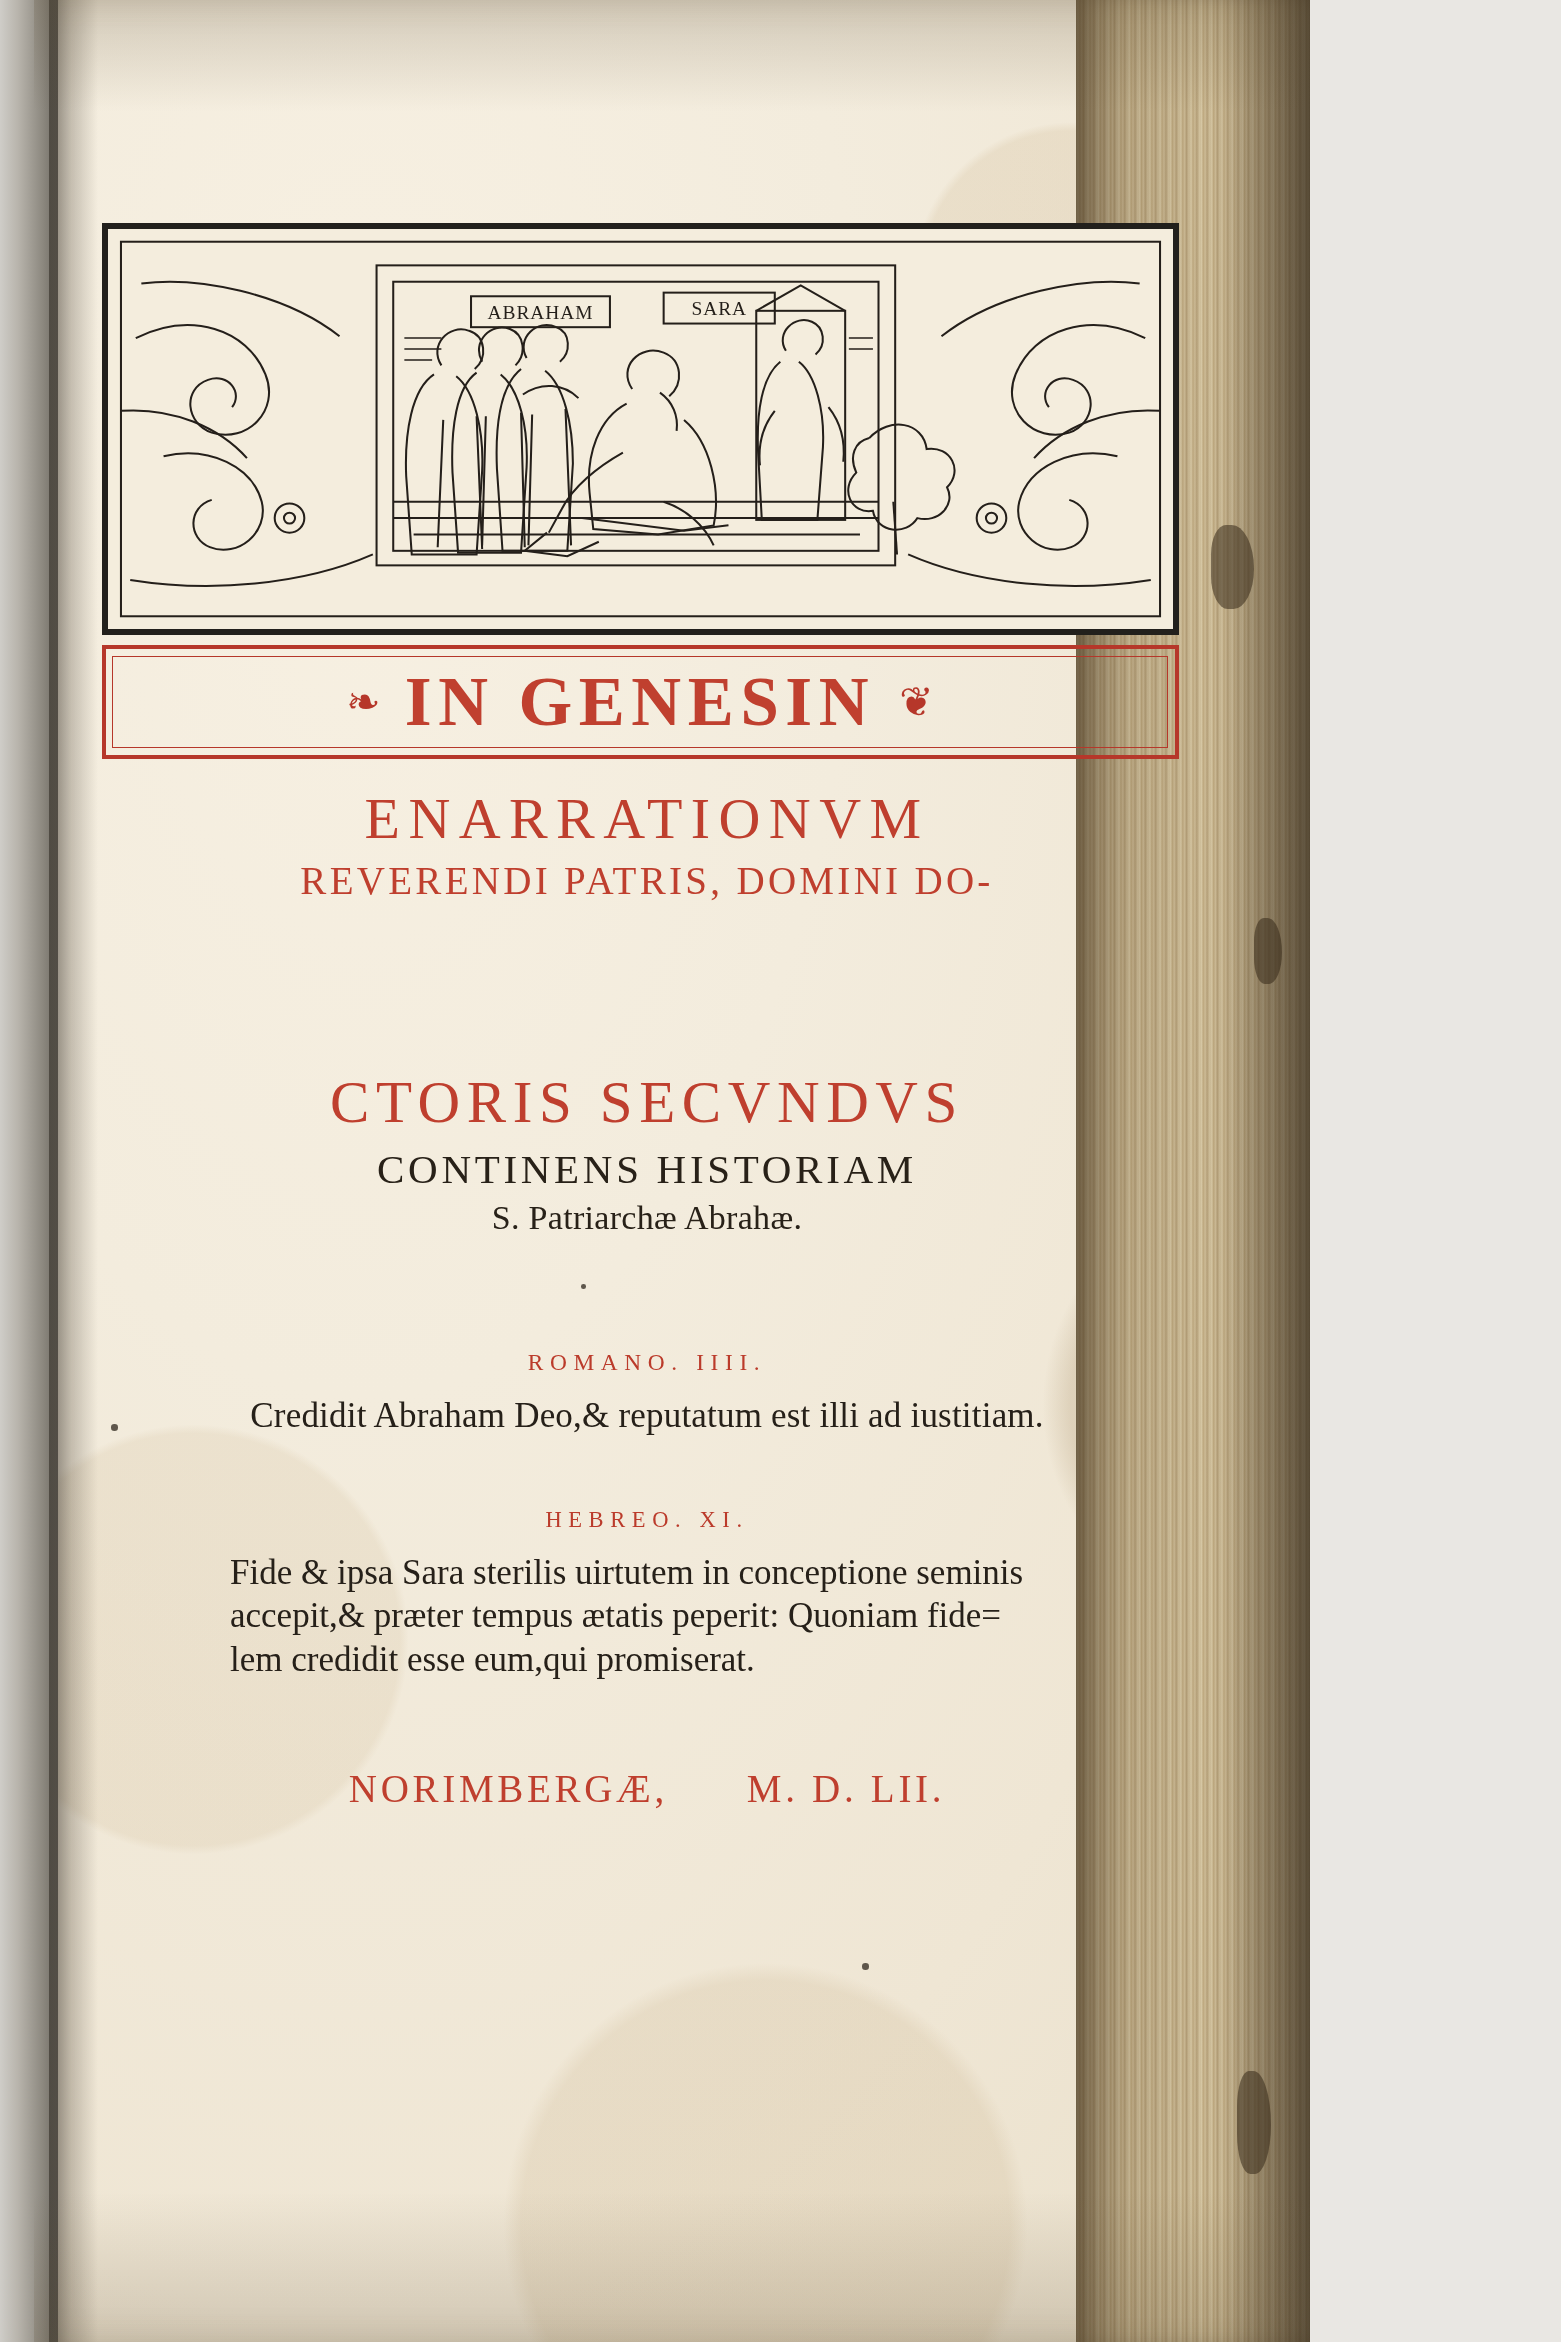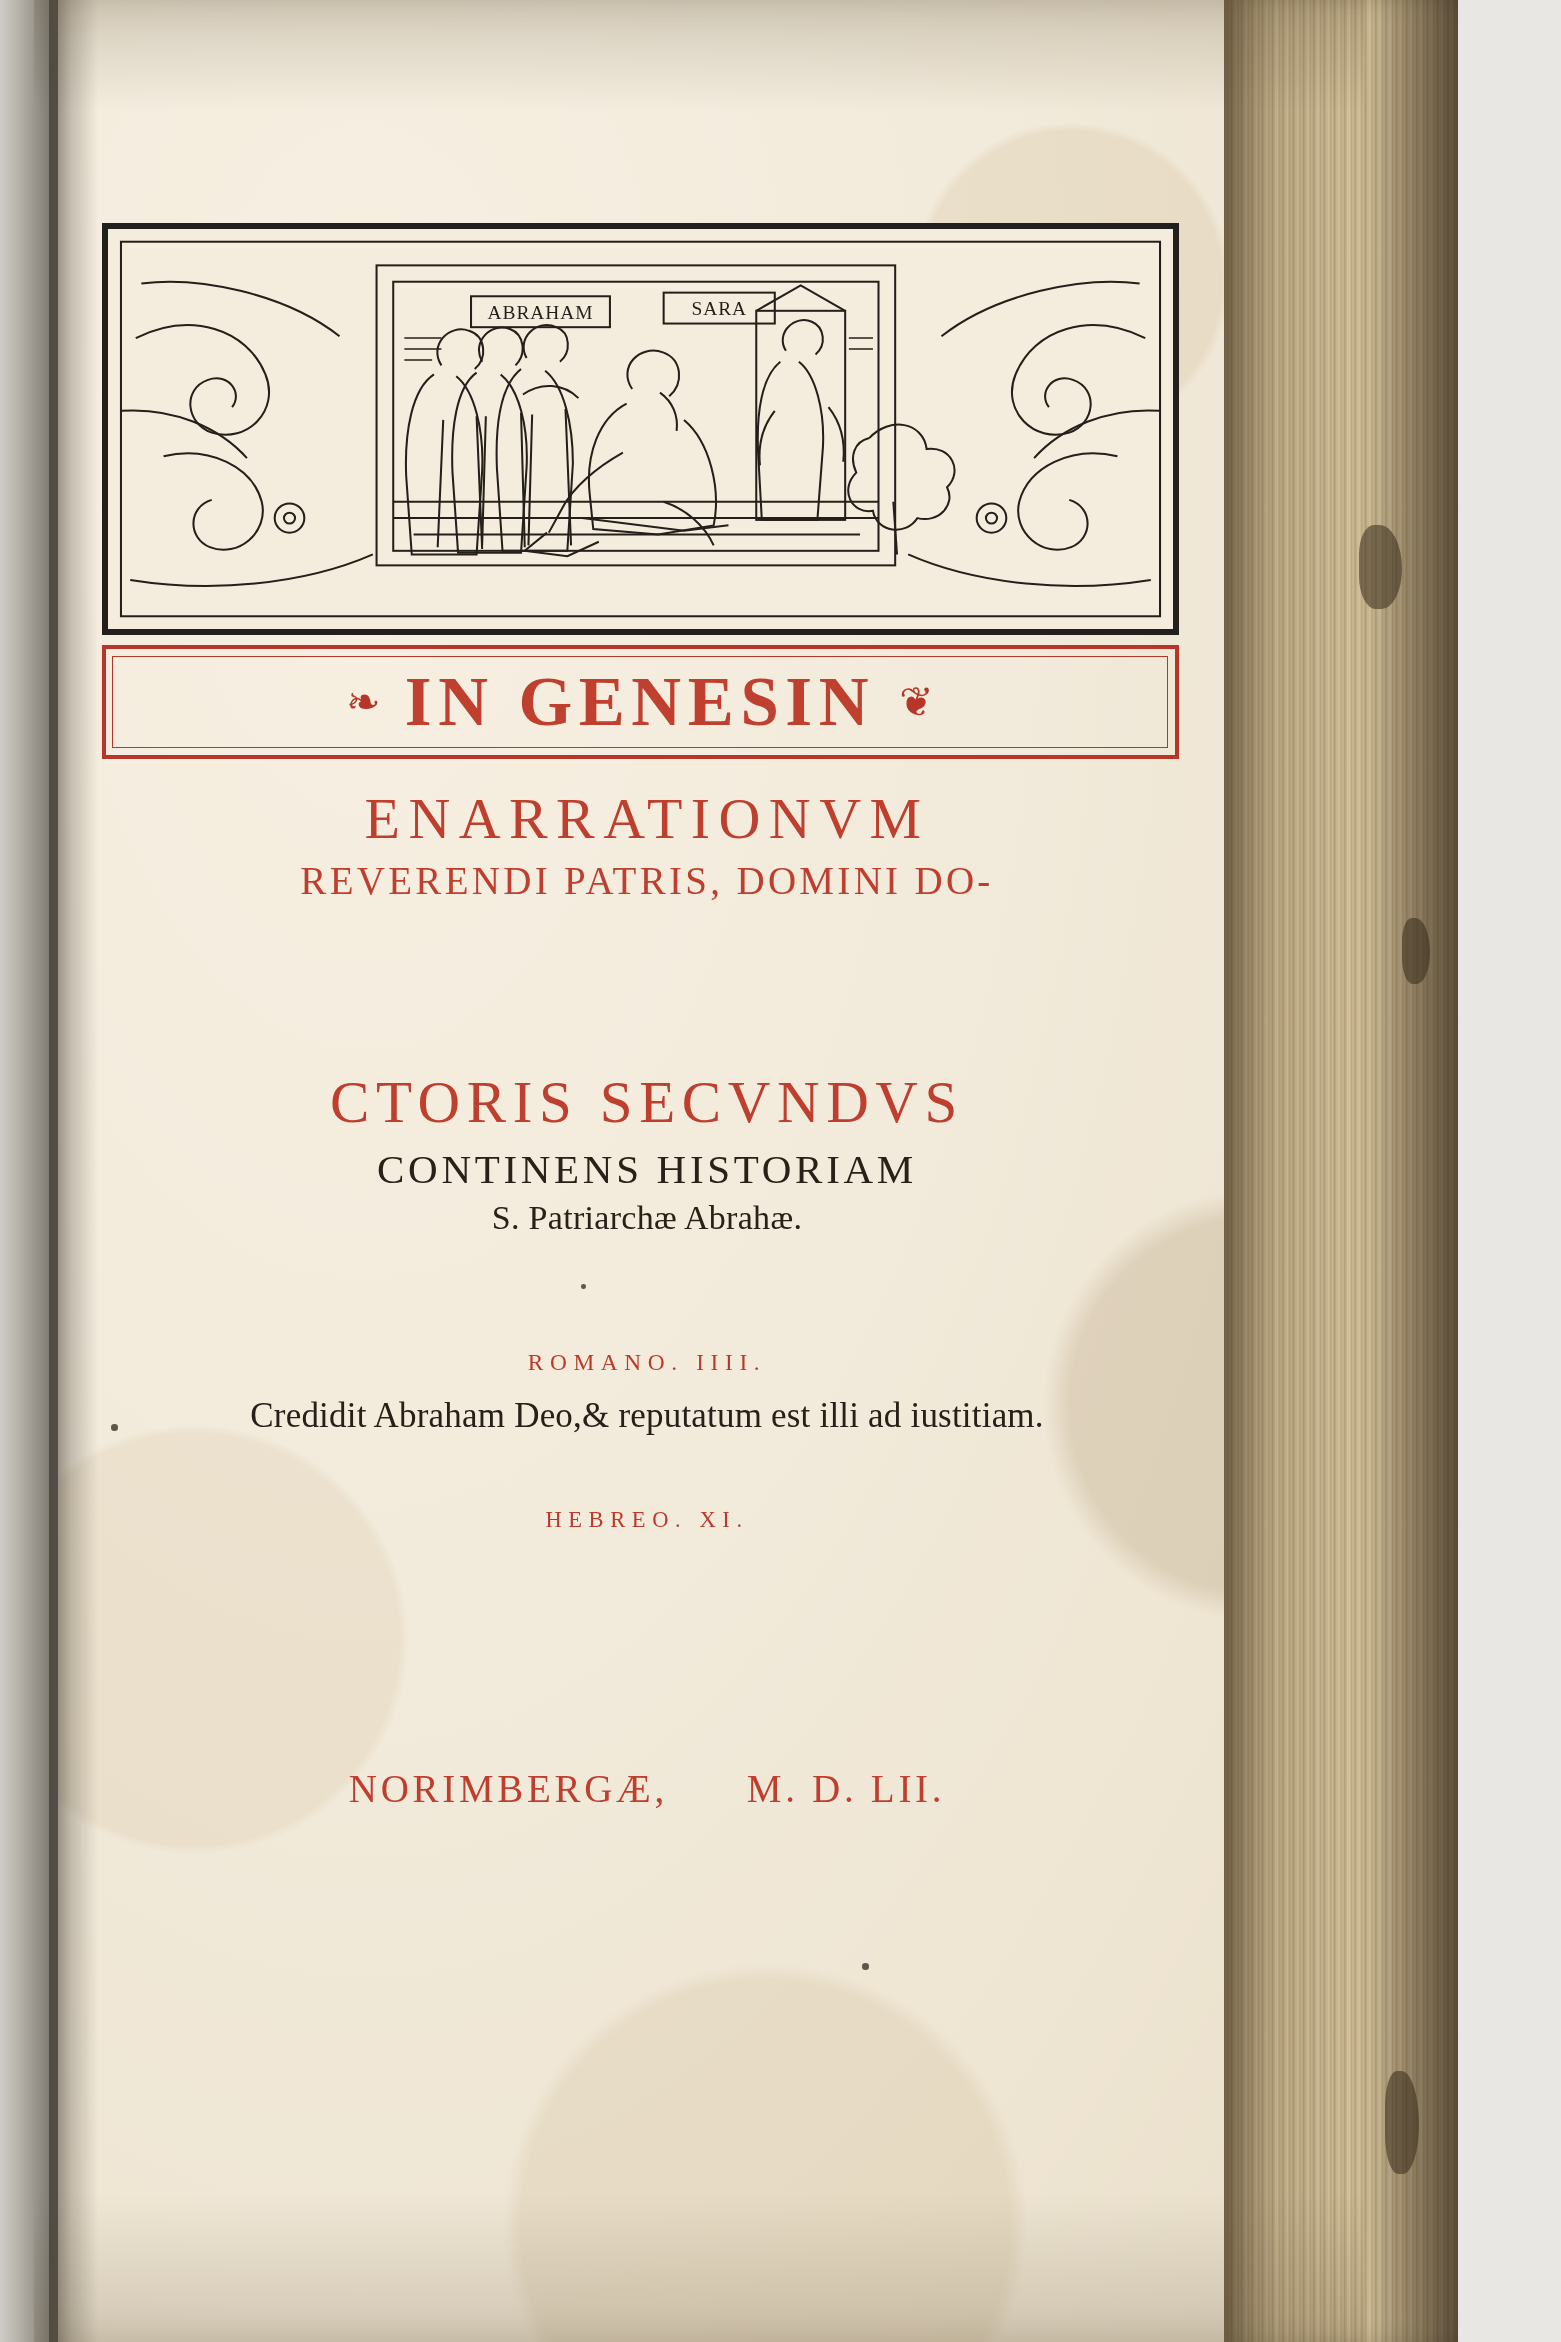--- a/index.html
+++ b/index.html
@@ -2,21 +2,21 @@
 <html style="font-size:15px"><head>
 <meta charset="utf-8">
 <style>
   html, body {
     margin: 0;
     padding: 0;
     background: #e9e7e3;
   }
   #page {
     position: relative;
-    width: 1458px;
+    width: 1310px;
     height: 2342px;
     overflow: hidden;
     background: radial-gradient(ellipse at 40% 45%, #efe9e0 0%, #e6e0d6 60%, #ddd7cc 100%);
     font-family: "Liberation Serif", serif;
   }
 
   
   .backdrop {
     position: absolute;
     inset: 0;
@@ -376,20 +376,25 @@
     <div class="lines l-rev">REVERENDI PATRIS,  DOMINI DO-</div>
 
     <div class="lines l-tomus">CTORIS SECVNDVS</div>
     <div class="lines l-continens">CONTINENS HISTORIAM</div>
     <div class="lines l-patriarch">S. Patriarchæ Abrahæ.</div>
 
     <div class="lines l-romano-text">Credidit Abraham Deo,&amp; reputatum est illi ad iustitiam.</div>
     <div class="lines l-romano">ROMANO.  IIII.</div>
 
     <div class="lines l-hebreo">HEBREO.  XI.</div>
+    <div class="block-hebreo">
+      <div>Fide &amp; ipsa Sara sterilis uirtutem in conceptione seminis</div>
+      <div>accepit,&amp; præter tempus ætatis peperit: Quoniam fide=</div>
+      <div>lem credidit esse eum,qui promiserat.</div>
+    </div>
 
     <div class="lines l-colophon">
       <span>NORIMBERGÆ,</span>
       <span class="gap"></span>
       <span>M. D. LII.</span>
     </div>
 
     <div class="inkdot" style="left:17px; top:1424px;"></div>
     <div class="inkdot" style="left:768px; top:1963px;"></div>
     <div class="inkdot" style="left:487px; top:1284px; width:4.7px; height:4.7px;"></div>

